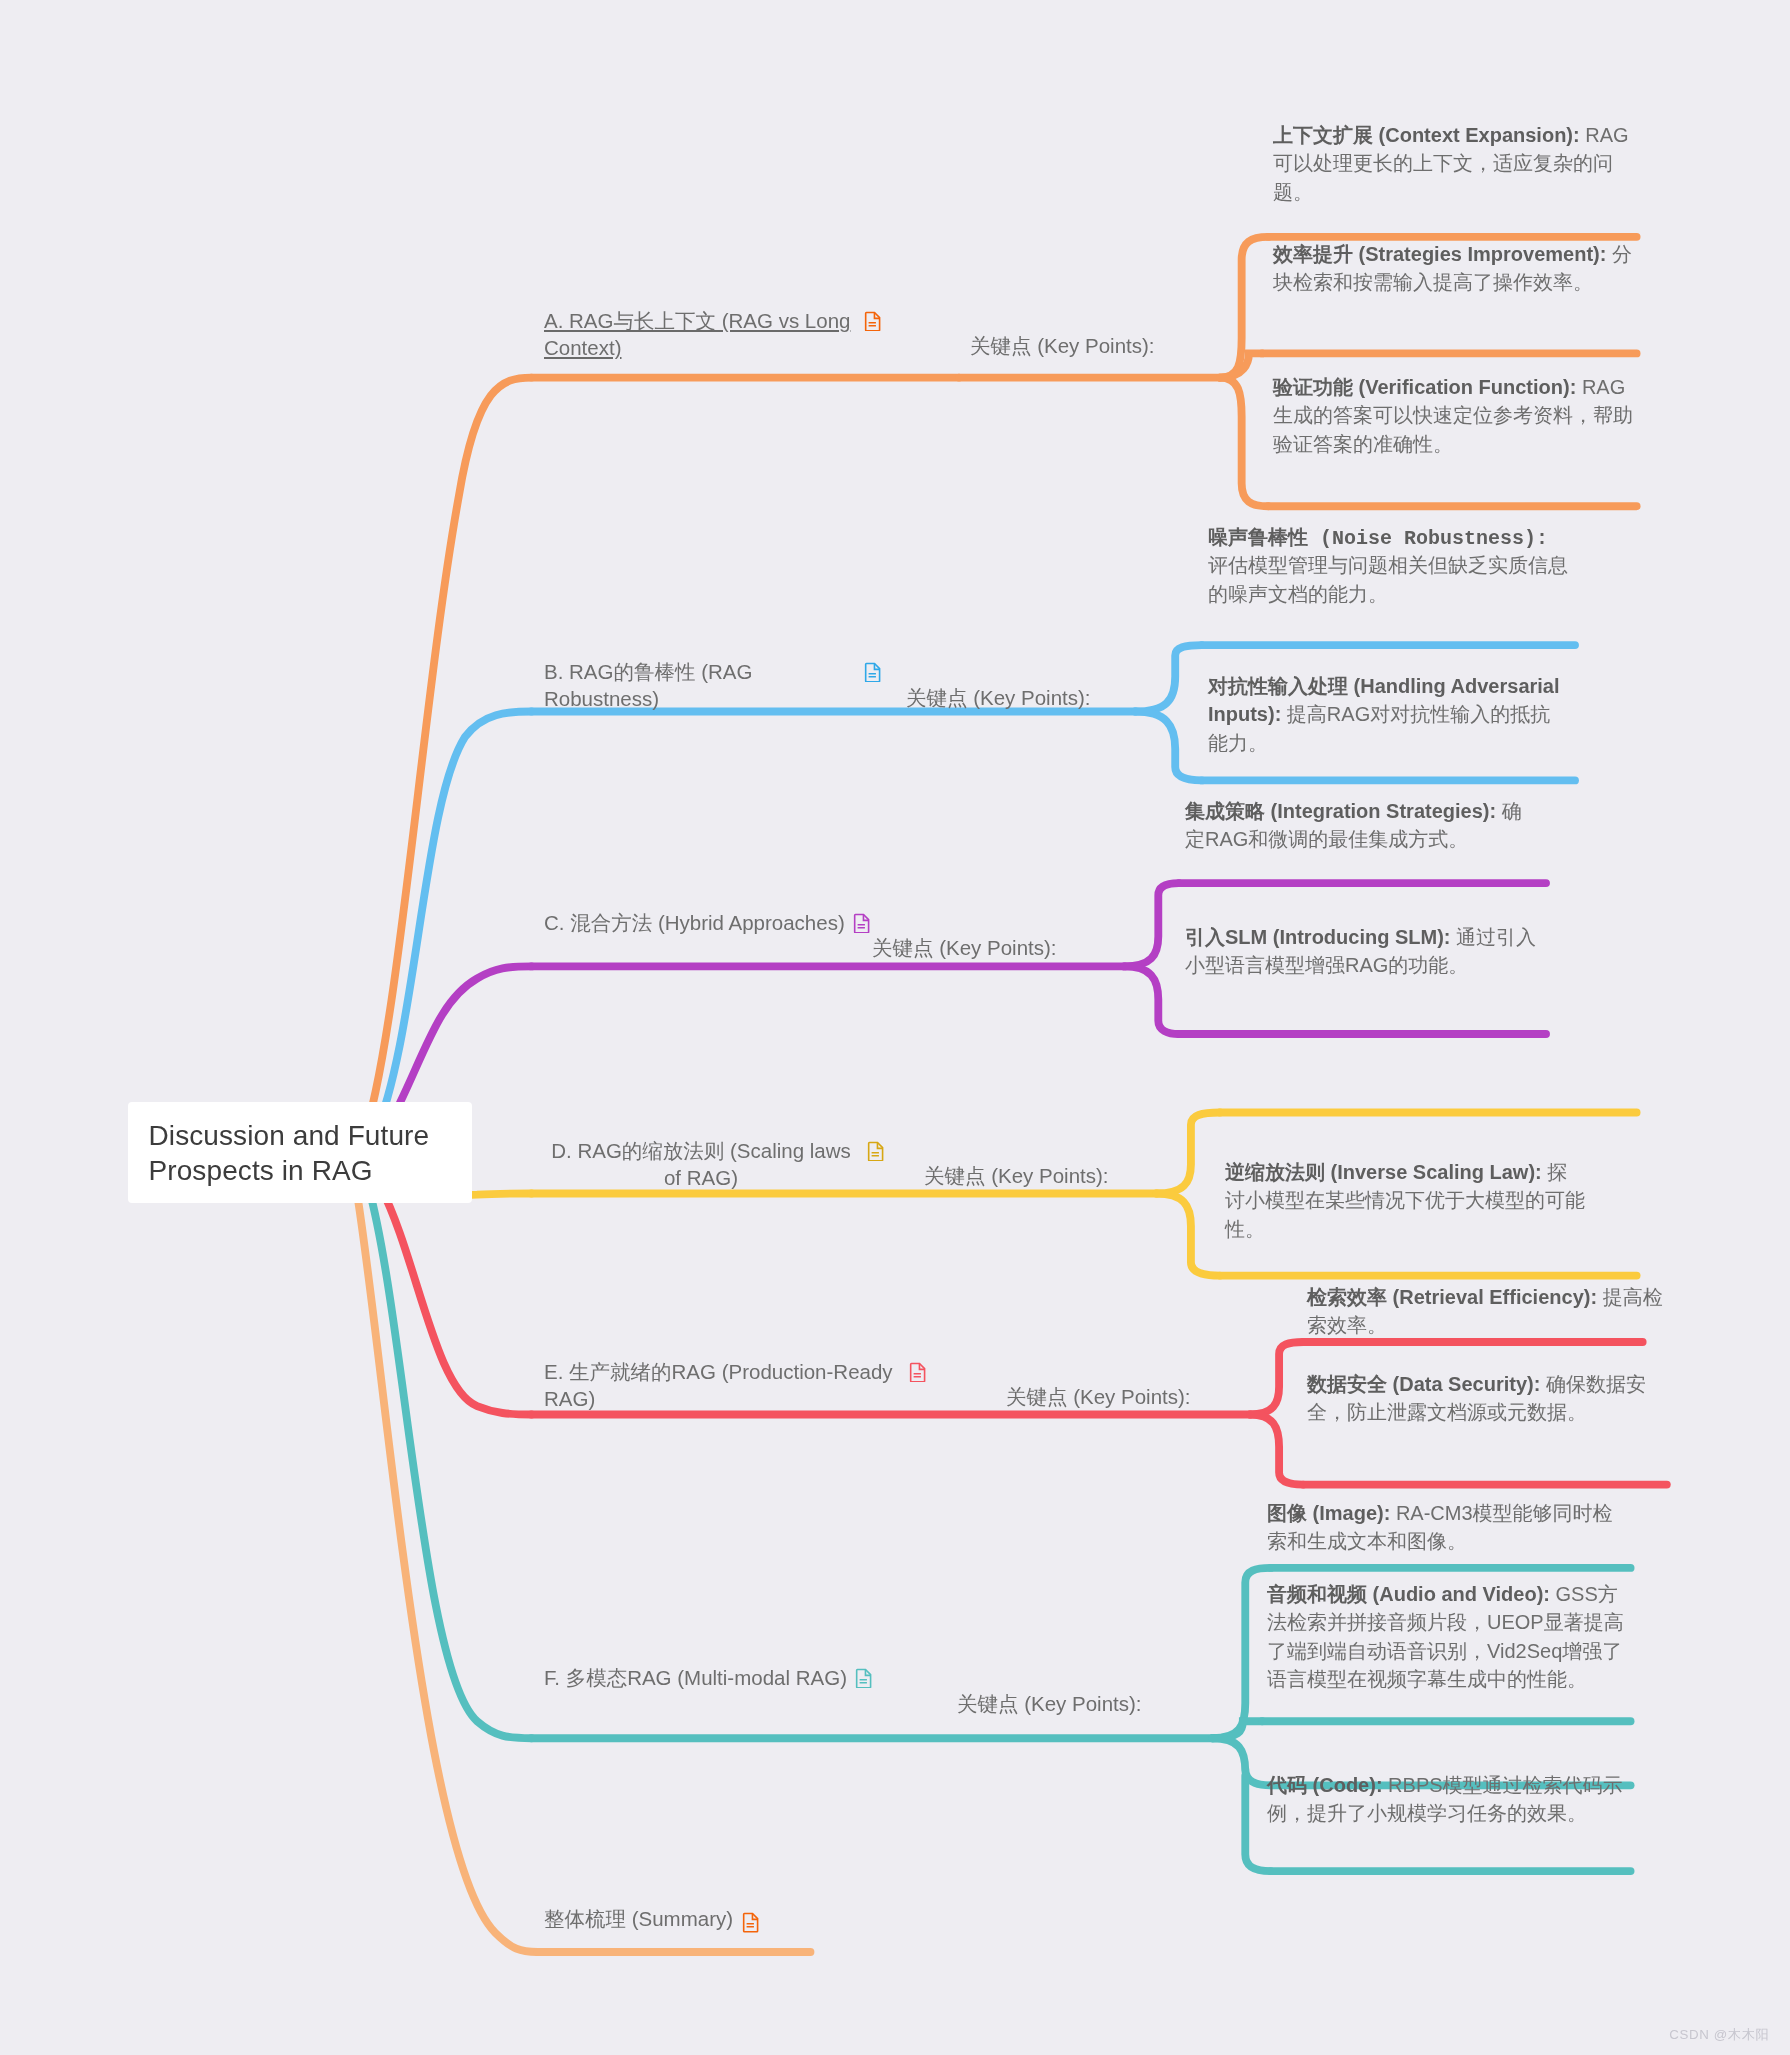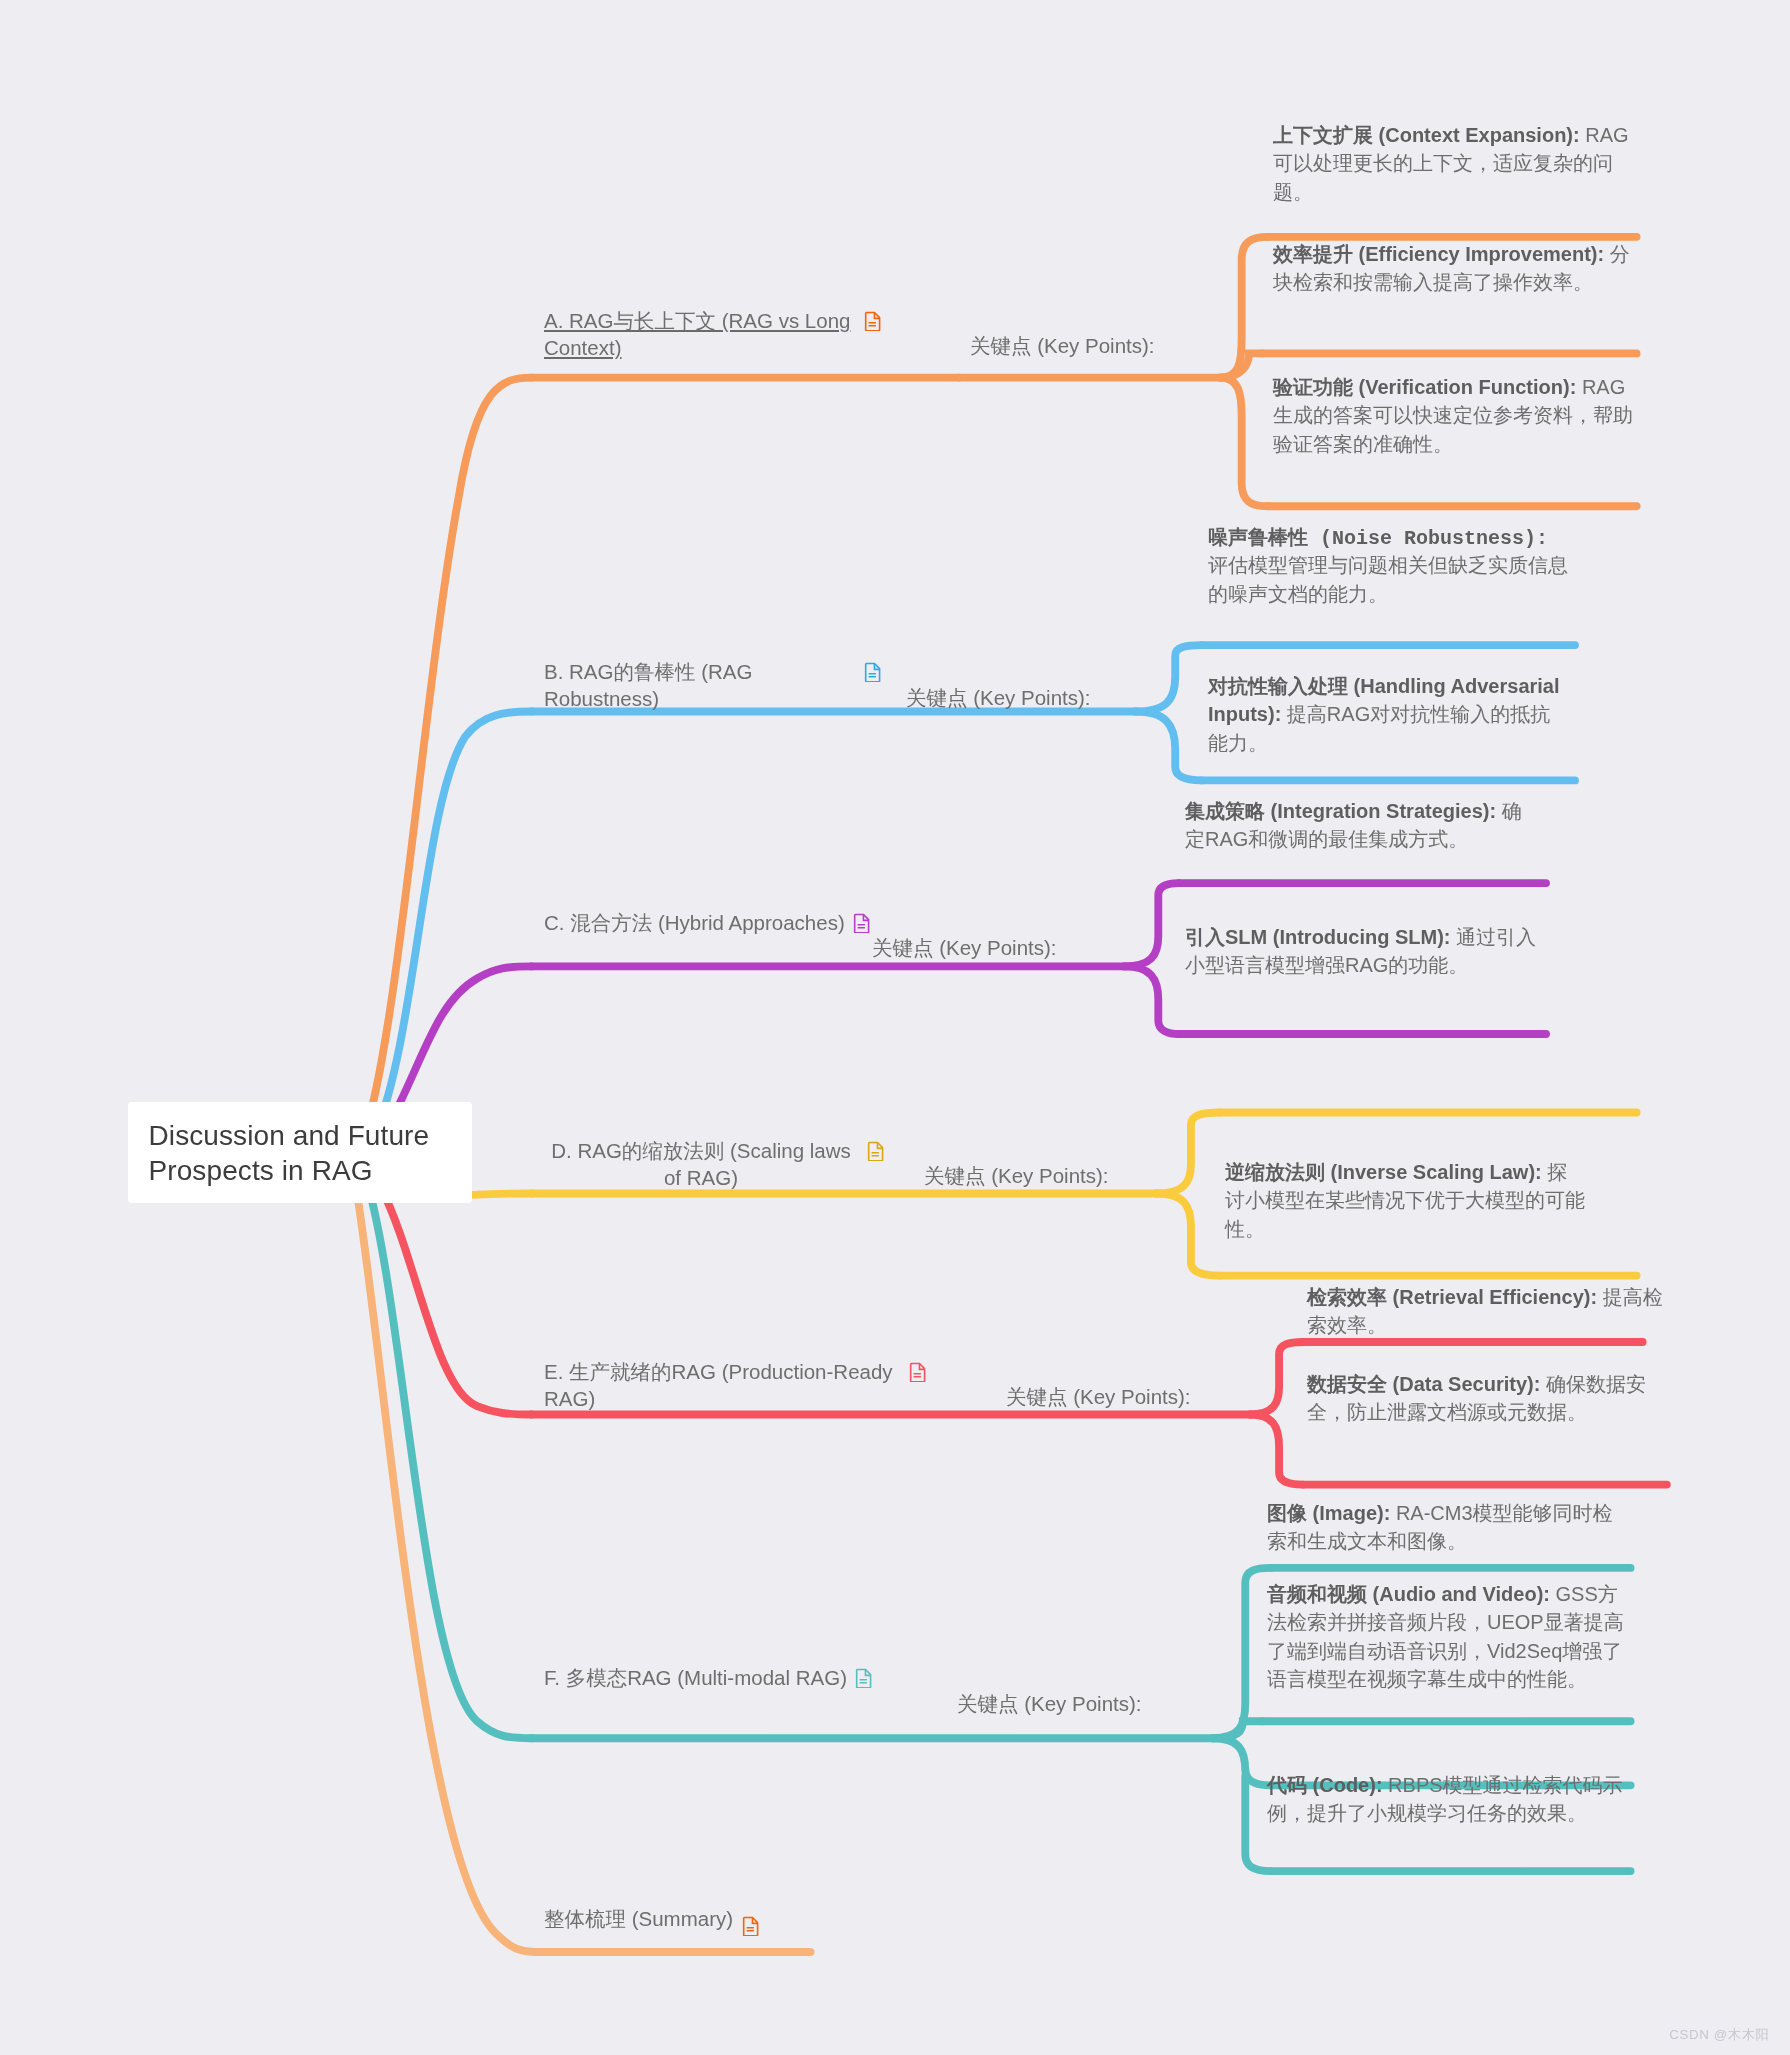--- a/index.html
+++ b/index.html
@@ -70,21 +70,21 @@
     width:356px;
     font-size:20px;
     line-height:1.42;
     color:#6e6e6e;
   }
   .leaf b{color:#5e5e5e;font-weight:bold;}
 
   .summary-node{
     position:absolute;
     z-index:4;
-    display:flex;align-items:flex-end;gap:8.5px;
+    display:flex;align-items:center;gap:8.5px;
     font-size:20.5px;line-height:1.34;color:#6e6e6e;
   }
 
   .watermark{
     position:absolute;
     right:20.5px;bottom:12px;
     font-size:13.3px;
     color:#c7c6cf;
     letter-spacing:0.6px;
     z-index:6;
@@ -167,21 +167,21 @@
           <path d="M6 16h10M6 20h10" stroke="#F4640A" stroke-width="2"></path>
         </svg>
     </span>
   </div>
   <div class="keypoints" style="left:970px;top:333px;">关键点 (Key Points):</div>
 
   <div class="leaf" style="left:1273px;top:121px;width:362px;">
     <b>上下文扩展 (Context Expansion):</b><span> RAG可以处理更长的上下文，适应复杂的问题。</span>
   </div>
   <div class="leaf" style="left:1273px;top:240px;width:362px;">
-    <b>效率提升 (Efficiency Improvement):</b><span> 分块检索和按需输入提高了操作效率。</span>
+    <b>效率提升 (Strategies Improvement):</b><span> 分块检索和按需输入提高了操作效率。</span>
   </div>
   <div class="leaf" style="left:1273px;top:373px;width:362px;">
     <b>验证功能 (Verification Function):</b><span> RAG生成的答案可以快速定位参考资料，帮助验证答案的准确性。</span>
   </div>
 
   <div class="branch" style="left:544px;top:658px;width:338px;">
     <span class="branch-label">B. RAG的鲁棒性 (RAG Robustness)</span>
     <span class="doc-icon">
       <svg viewBox="0 0 24 28">
           <path d="M3 2h11l7 7v17a1 1 0 0 1-1 1H3a1 1 0 0 1-1-1V3a1 1 0 0 1 1-1z" fill="none" stroke="#2FA8E8" stroke-width="2.2"></path>

